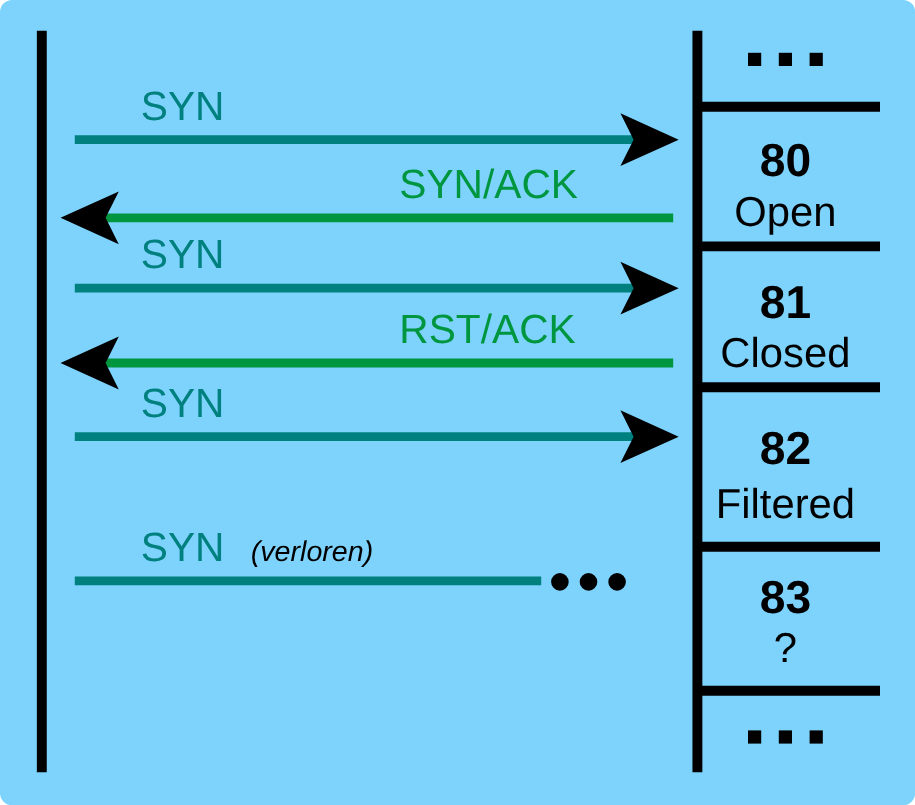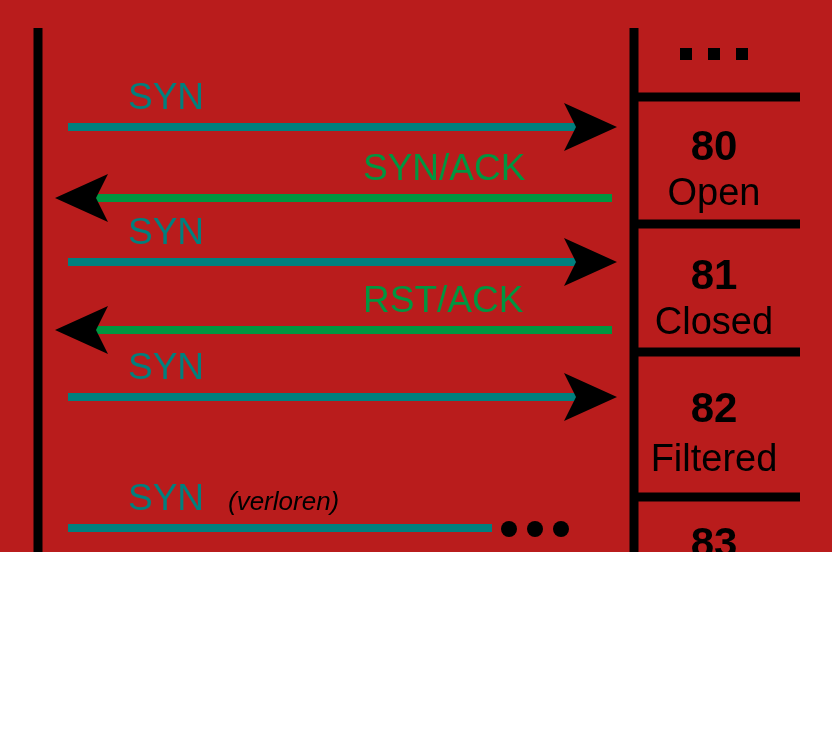--- a/index.html
+++ b/index.html
@@ -6,23 +6,24 @@
     margin: 0;
     padding: 0;
     background: #ffffff;
   }
   body {
     font-family: "Liberation Sans", sans-serif;
   }
   #canvas {
     position: relative;
     width: 832px;
-    height: 552px;
-    background: #b91c1c;
+    height: 732px;
+    background: #7dd3fc;
     overflow: hidden;
+    border-radius: 11px;
   }
   #diagram-svg {
     position: absolute;
     left: 0;
     top: 0;
     width: 832px;
     height: 732px;
   }
   .msg-label {
     font-family: "Liberation Sans", sans-serif;

